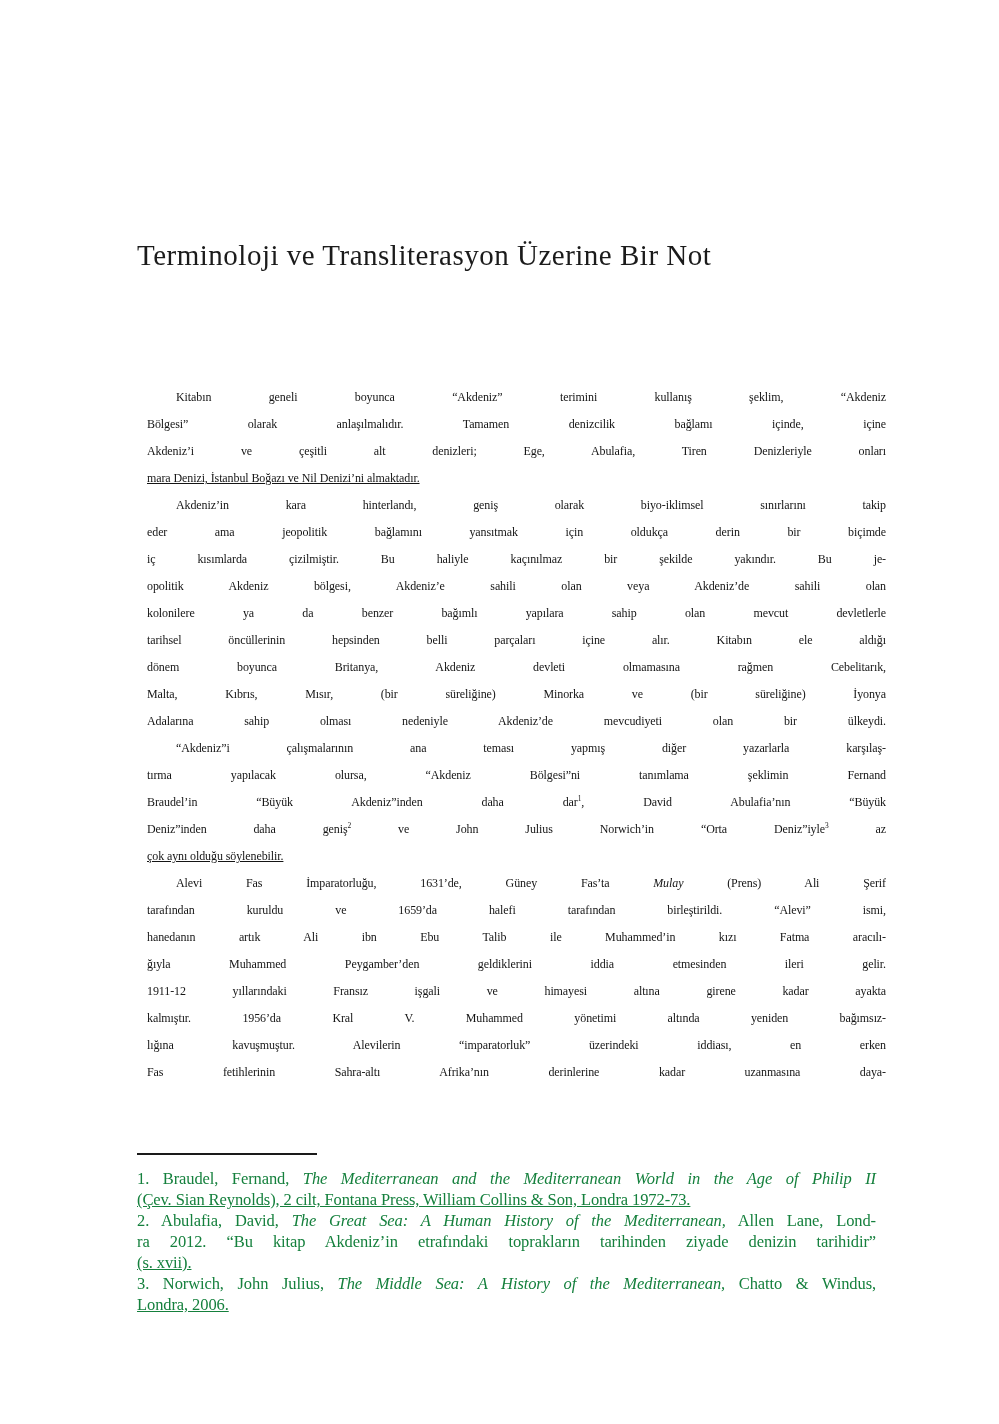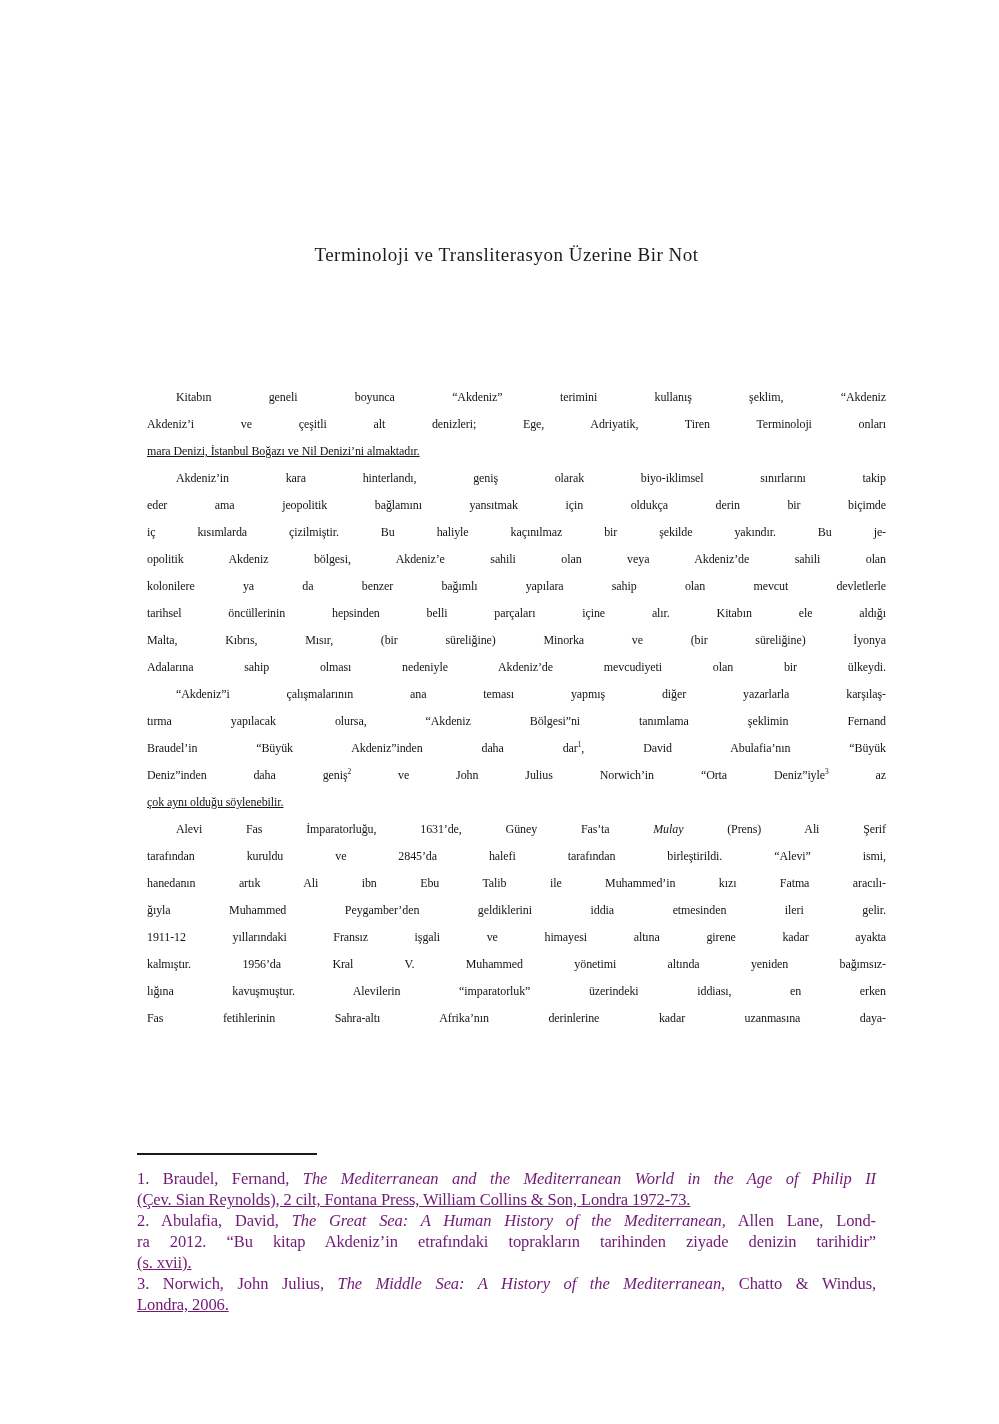--- a/index.html
+++ b/index.html
@@ -15,24 +15,24 @@
     color: #161616;
     font-family: "Liberation Serif", "DejaVu Serif", serif;
     overflow: hidden;
   }
   .title {
     position: absolute;
     left: 137px;
     top: 238px;
     width: 739px;
     margin: 0;
-    font-size: 19px;
+    font-size: 29px;
     font-weight: 400;
     letter-spacing: 0.5px;
-    text-align: center;
+    text-align: left;
     line-height: 34px;
     color: #1b1b1b;
   }
   .body-text {
     position: absolute;
     left: 147px;
     top: 384px;
     width: 739px;
     font-size: 12px;
     line-height: 27px;
@@ -40,21 +40,21 @@
     color: #151515;
   }
   .footnotes {
     position: absolute;
     left: 137px;
     top: 1168px;
     width: 739px;
     font-size: 16.5px;
     line-height: 21px;
     letter-spacing: -0.1px;
-    color: #701a75;
+    color: #15803d;
   }
   .para { margin: 0; }
   .line {
     text-align: justify;
     min-height: 1em;
   }
   .line.justify {
     text-align: justify;
     text-align-last: justify;
     -moz-text-align-last: justify;
@@ -81,43 +81,45 @@
   }
 </style>
 </head>
 <body>
 
 <div class="page">
   <h1 class="title">Terminoloji ve Transliterasyon Üzerine Bir Not</h1>
   <div class="body-text" id="body-text">
       <div class="para">
         <div class="line justify indent"><span>Kitabın geneli boyunca “Akdeniz” terimini kullanış şeklim, “Akdeniz</span></div>
-        <div class="line justify"><span>Akdeniz’i ve çeşitli alt denizleri; Ege, Adriyatik, Tiren Terminoloji onları</span></div>
+        <div class="line justify"><span>Bölgesi” olarak anlaşılmalıdır. Tamamen denizcilik bağlamı içinde, içine</span></div>
+        <div class="line justify"><span>Akdeniz’i ve çeşitli alt denizleri; Ege, Abulafia, Tiren Denizleriyle onları</span></div>
         <div class="line last"><span>mara Denizi, İstanbul Boğazı ve Nil Denizi’ni almaktadır.</span></div>
       </div>
       <div class="para">
         <div class="line justify indent"><span>Akdeniz’in kara hinterlandı, geniş olarak biyo-iklimsel sınırlarını takip</span></div>
         <div class="line justify"><span>eder ama jeopolitik bağlamını yansıtmak için oldukça derin bir biçimde</span></div>
         <div class="line justify"><span>iç kısımlarda çizilmiştir. Bu haliyle kaçınılmaz bir şekilde yakındır. Bu je-</span></div>
         <div class="line justify"><span>opolitik Akdeniz bölgesi, Akdeniz’e sahili olan veya Akdeniz’de sahili olan</span></div>
         <div class="line justify"><span>kolonilere ya da benzer bağımlı yapılara sahip olan mevcut devletlerle</span></div>
         <div class="line justify"><span>tarihsel öncüllerinin hepsinden belli parçaları içine alır. Kitabın ele aldığı</span></div>
+        <div class="line justify"><span>dönem boyunca Britanya, Akdeniz devleti olmamasına rağmen Cebelitarık,</span></div>
         <div class="line justify"><span>Malta, Kıbrıs, Mısır, (bir süreliğine) Minorka ve (bir süreliğine) İyonya</span></div>
         <div class="line justify"><span>Adalarına sahip olması nedeniyle Akdeniz’de mevcudiyeti olan bir ülkeydi.</span></div>
       </div>
       <div class="para">
         <div class="line justify indent"><span>“Akdeniz”i çalışmalarının ana teması yapmış diğer yazarlarla karşılaş-</span></div>
         <div class="line justify"><span>tırma yapılacak olursa, “Akdeniz Bölgesi”ni tanımlama şeklimin Fernand</span></div>
         <div class="line justify"><span>Braudel’in “Büyük Akdeniz”inden daha dar</span><sup>1</sup><span>, David Abulafia’nın “Büyük</span></div>
         <div class="line justify"><span>Deniz”inden daha geniş</span><sup>2</sup><span> ve John Julius Norwich’in “Orta Deniz”iyle</span><sup>3</sup><span> az</span></div>
         <div class="line last"><span>çok aynı olduğu söylenebilir.</span></div>
       </div>
       <div class="para">
         <div class="line justify indent"><span>Alevi Fas İmparatorluğu, 1631’de, Güney Fas’ta </span><em>Mulay</em><span> (Prens) Ali Şerif</span></div>
-        <div class="line justify"><span>tarafından kuruldu ve 2845’da halefi tarafından birleştirildi. “Alevi” ismi,</span></div>
+        <div class="line justify"><span>tarafından kuruldu ve 1659’da halefi tarafından birleştirildi. “Alevi” ismi,</span></div>
         <div class="line justify"><span>hanedanın artık Ali ibn Ebu Talib ile Muhammed’in kızı Fatma aracılı-</span></div>
         <div class="line justify"><span>ğıyla Muhammed Peygamber’den geldiklerini iddia etmesinden ileri gelir.</span></div>
         <div class="line justify"><span>1911-12 yıllarındaki Fransız işgali ve himayesi altına girene kadar ayakta</span></div>
         <div class="line justify"><span>kalmıştır. 1956’da Kral V. Muhammed yönetimi altında yeniden bağımsız-</span></div>
         <div class="line justify"><span>lığına kavuşmuştur. Alevilerin “imparatorluk” üzerindeki iddiası, en erken</span></div>
         <div class="line justify"><span>Fas fetihlerinin Sahra-altı Afrika’nın derinlerine kadar uzanmasına daya-</span></div>
       </div>
     </div>
   <div class="footnote-sep"></div>
   <div class="footnotes" id="footnotes">

